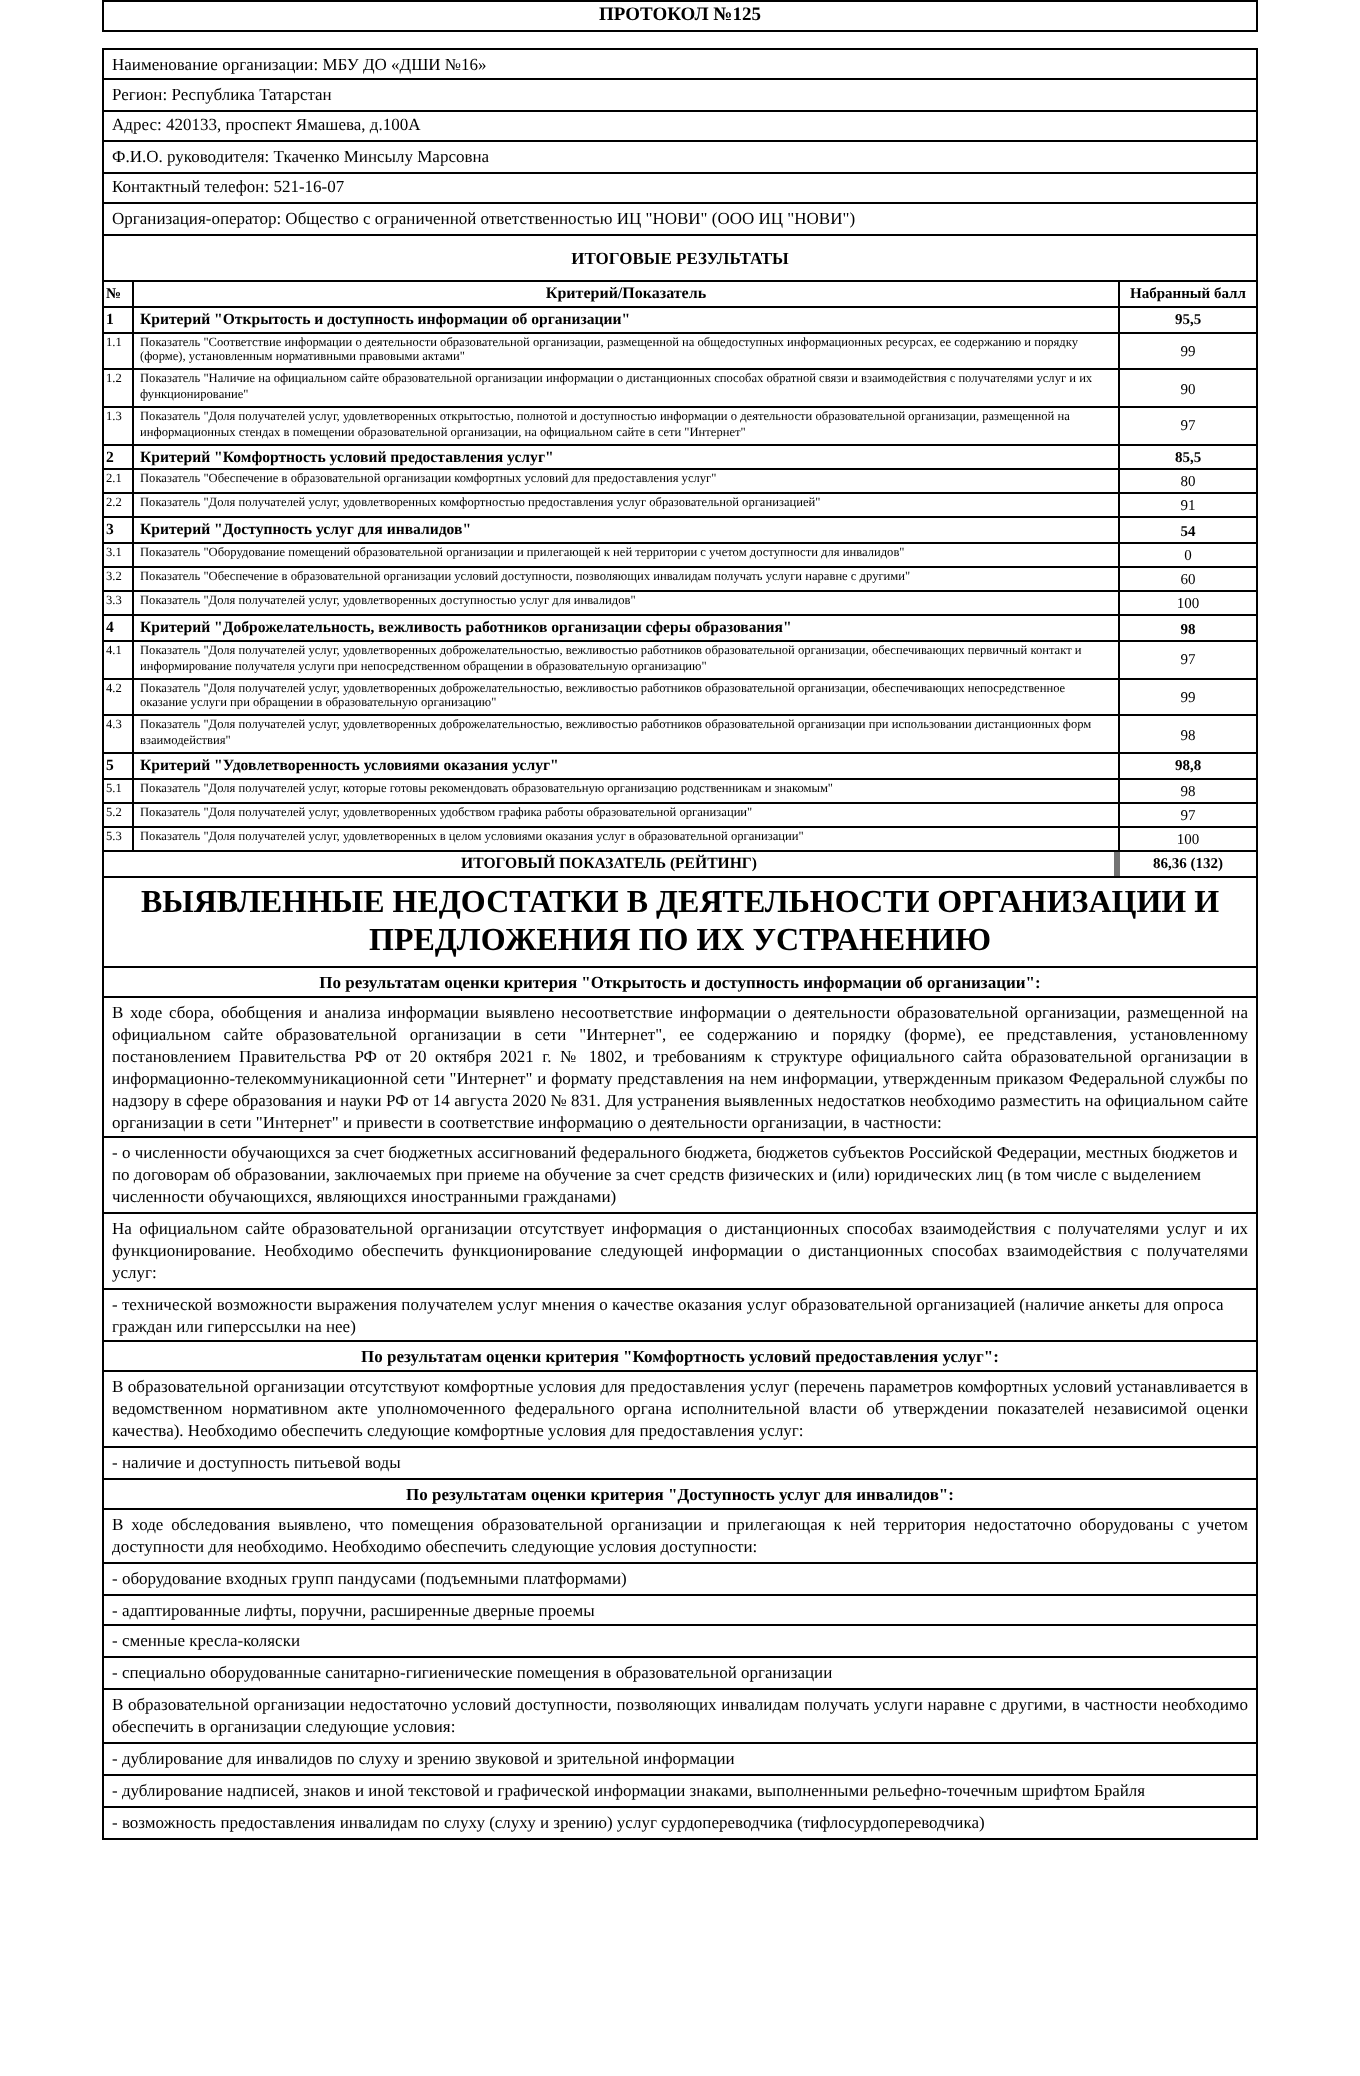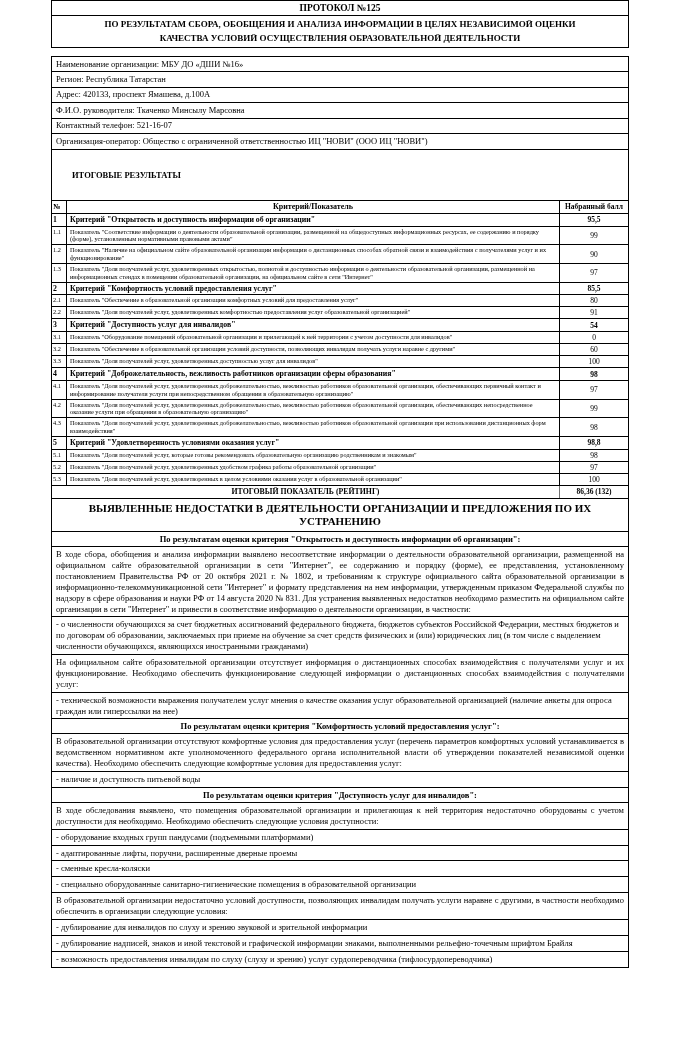--- a/index.html
+++ b/index.html
@@ -4,47 +4,43 @@
 <style>
   *{box-sizing:border-box;margin:0;padding:0}
   html,body{background:#fff}
   body{width:680px;min-height:1038px;font-family:"Liberation Serif",serif;color:#000}
   .doc{width:578px;margin:1px auto}
   .cell{border:1px solid #000;margin-top:-1px;padding:1px 3px;background:#fff}
   .gap{height:9px;border:none}
   .title-main{text-align:center;font-weight:bold;font-size:9.5px;padding:2px}
   .title-sub{text-align:center;font-weight:bold;font-size:9px;line-height:1.5;padding:2px}
   .org-row{font-size:8.5px;line-height:1.35;padding:1.5px 4px}
-  .sec-head{font-weight:bold;font-size:8.5px;padding:20px}
+  .sec-head{text-align:center;font-weight:bold;font-size:8.5px;padding:6px}
   .res-row{display:flex;padding:0}
   .res-row .c-num{width:15px;flex:0 0 auto;border-right:1px solid #000;font-size:6.3px;line-height:1.25;padding:1px}
   .res-row .c-text{flex:1;border-right:1px solid #000;font-size:6.3px;line-height:1.25;padding:1px 3px}
   .res-row .c-score{width:68px;flex:0 0 auto;font-size:7.5px;display:flex;align-items:center;justify-content:center;text-align:center;padding:1px}
   .res-head{font-weight:bold}
   .res-head .c-num{font-size:7.5px}
   .res-head .c-text{display:flex;align-items:center;justify-content:center;text-align:center;font-size:8px}
   .res-head .c-score{font-size:7.5px;line-height:1.1}
   .row-bold{font-weight:bold}
   .row-bold .c-num,.row-bold .c-text{font-size:7.8px}
-  .c-total{flex:1;border-right:1px solid #737373;text-align:center;font-size:7.8px;padding:1.5px 3px}
-  .big-title{text-align:center;font-weight:bold;font-size:11px;padding:3px;line-height:1.2}
+  .c-total{flex:1;border-right:3px solid #737373;text-align:center;font-size:7.8px;padding:1.5px 3px}
+  .big-title{text-align:center;font-weight:bold;font-size:16px;padding:3px;line-height:1.2}
   .blk-heading{text-align:center;font-weight:bold;font-size:8.5px;padding:2px}
   .blk-para{text-align:justify;font-size:8.5px;line-height:1.28;padding:2px 4px}
   .blk-bullet{text-align:left;font-size:8.5px;line-height:1.28;padding:2px 4px}
 </style>
 </head>
 <body>
 
 <div class="doc">
 
   <div class="cell title-main">ПРОТОКОЛ №125</div>
-  <div class="cell title-sub">
-    <div>ПО РЕЗУЛЬТАТАМ СБОРА, ОБОБЩЕНИЯ И АНАЛИЗА ИНФОРМАЦИИ В ЦЕЛЯХ НЕЗАВИСИМОЙ ОЦЕНКИ</div>
-    <div>КАЧЕСТВА УСЛОВИЙ ОСУЩЕСТВЛЕНИЯ ОБРАЗОВАТЕЛЬНОЙ ДЕЯТЕЛЬНОСТИ</div>
-  </div>
 
   <div class="gap"></div>
 
   <div class="cell org-row">Наименование организации: МБУ ДО «ДШИ №16»</div>
     <div class="cell org-row">Регион: Республика Татарстан</div>
     <div class="cell org-row">Адрес: 420133, проспект Ямашева, д.100А</div>
     <div class="cell org-row">Ф.И.О. руководителя: Ткаченко Минсылу Марсовна</div>
     <div class="cell org-row">Контактный телефон: 521-16-07</div>
     <div class="cell org-row">Организация-оператор: Общество с ограниченной ответственностью ИЦ "НОВИ" (ООО ИЦ "НОВИ")</div>
 

